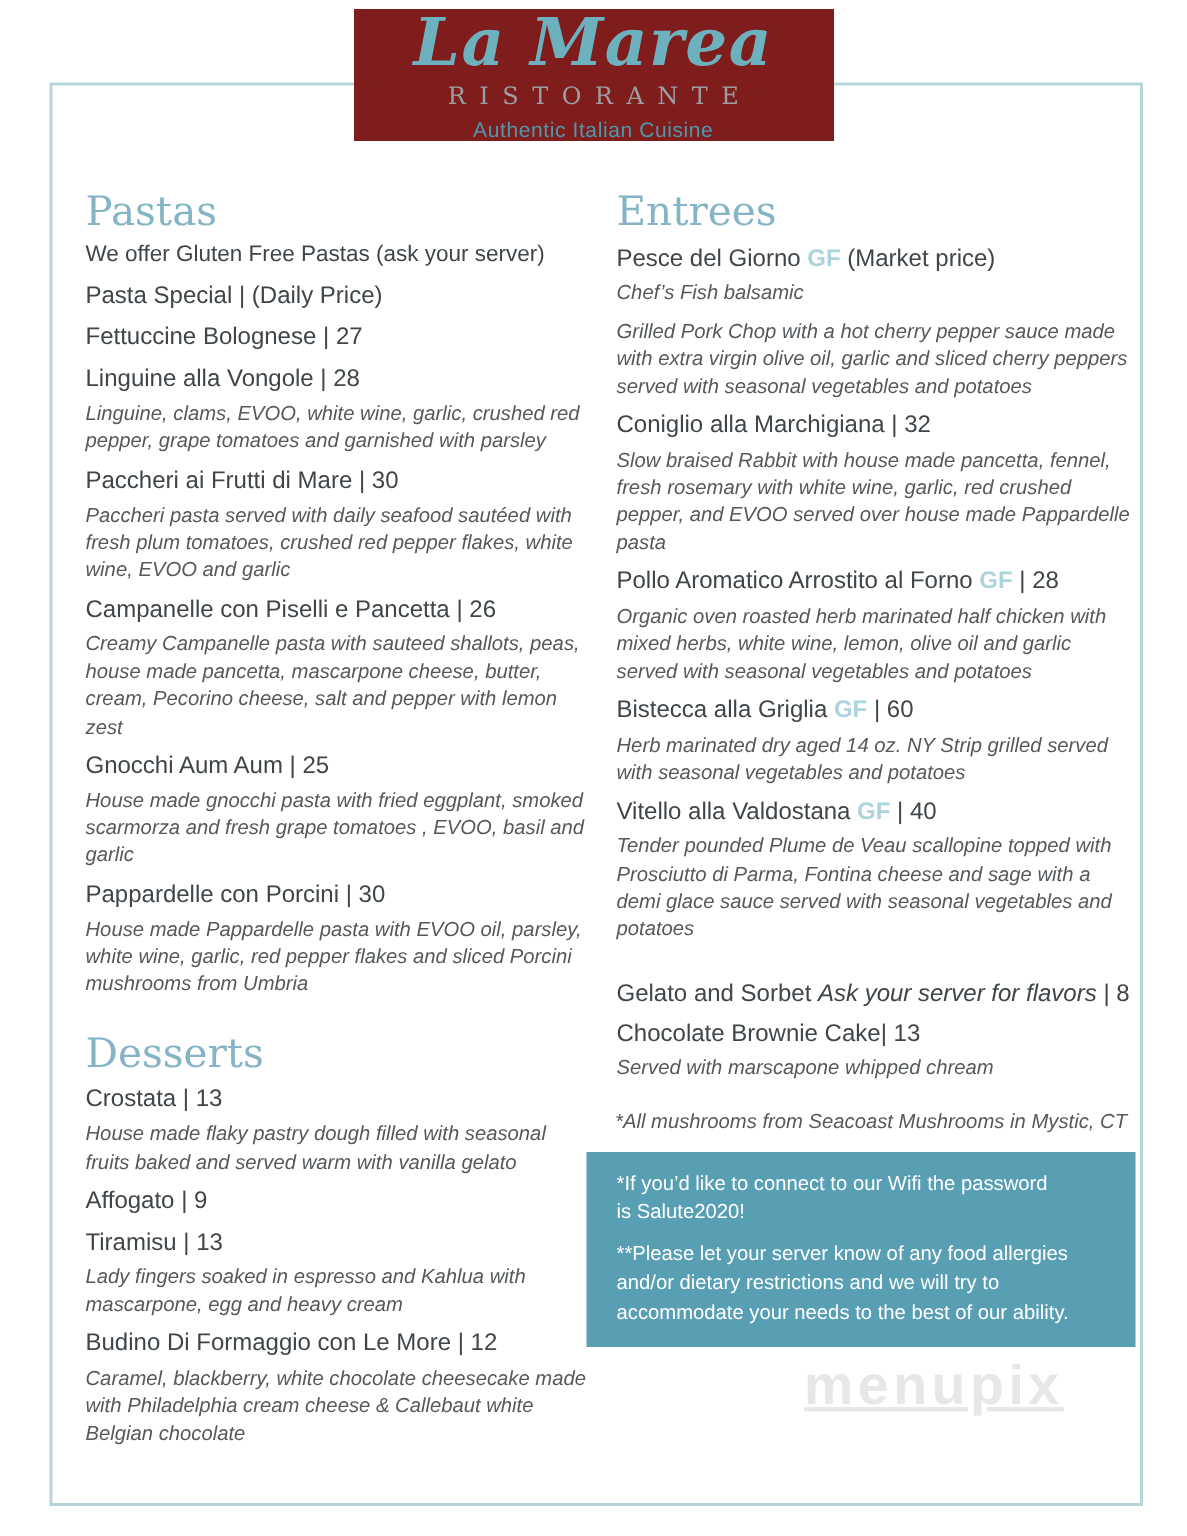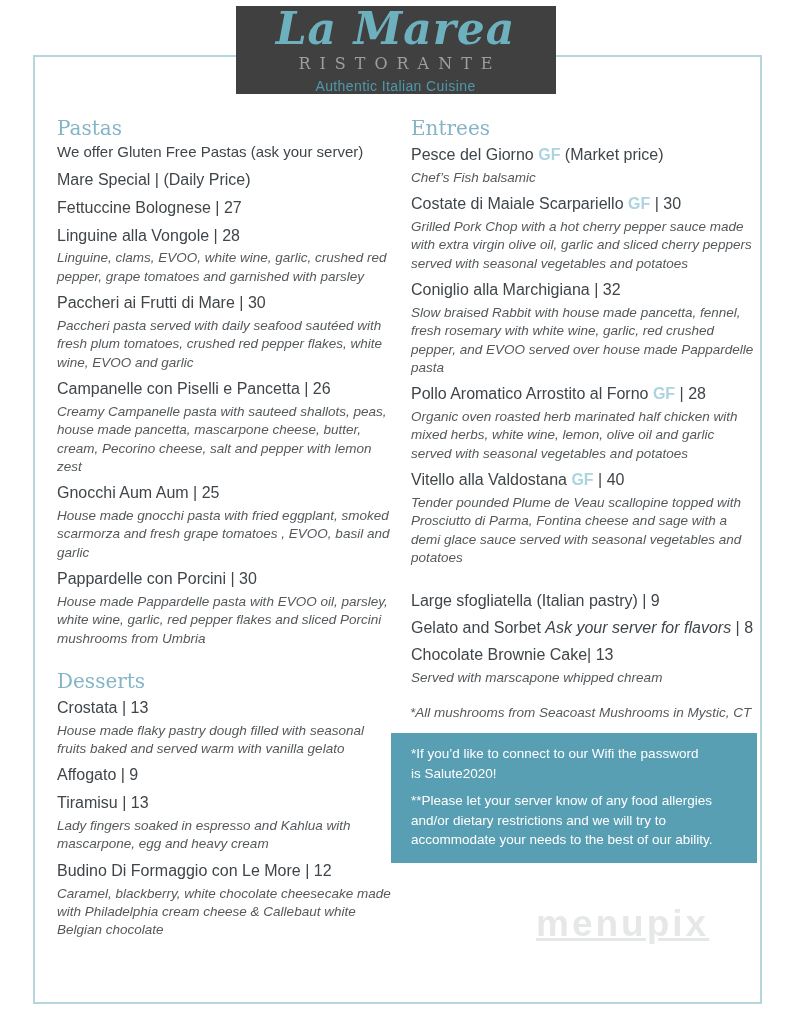--- a/index.html
+++ b/index.html
@@ -7,42 +7,42 @@
   body {
     width:791px; height:1024px; position:relative; overflow:hidden;
     font-family:"Liberation Sans", sans-serif; color:#3f4549;
   }
   .frame {
     position:absolute; left:33px; top:55px; width:729px; height:949px;
     border:2px solid #b7d6dc; background:#fff; z-index:0;
   }
   .logo {
     position:absolute; top:6px; left:50%; transform:translateX(-50%);
-    background:#404040; padding:0 30px; text-align:center; z-index:2; width:320px;
+    background:#7f1d1d; padding:0 30px; text-align:center; z-index:2; width:320px;
   }
   .logo-script {
     font-family:"DejaVu Serif", serif; font-style:italic; font-weight:bold;
     font-size:44px; line-height:1.05; color:#6db1bf; letter-spacing:1px;
   }
   .logo-sub {
     font-family:"DejaVu Serif", serif; font-size:16px; letter-spacing:9px;
     color:#9b9fa1; margin-top:2px; padding-left:9px;
   }
   .logo-tag { font-size:14px; color:#4f98ab; margin-top:5px; letter-spacing:0.4px; }
 
   .cols {
     position:absolute; top:116px; left:57px; z-index:1;
     display:flex; gap:18px;
   }
   .col-left  { width:336px; }
   .col-right { width:344px; }
 
   h2.section {
     font-family:"DejaVu Serif", serif; font-weight:normal;
-    color:#84b4c6; font-size:20px; line-height:1.1; margin:1px 0 4px 0;
+    color:#84b4c6; font-size:27px; line-height:1.1; margin:11px 0 4px 0;
   }
   .col-note { font-size:15px; color:#3f4549; margin:2px 0 10px 0; }
 
   .menu-item { margin:0 0 7px 0; }
   .item-title { font-size:16px; font-weight:normal; color:#3f4549; line-height:1.3; margin-top:6px; }
   .item-title .gf { color:#abd4df; font-weight:bold; }
   .item-title em.inline-it { font-style:italic; }
   .item-desc {
     font-style:italic; color:#55595c; font-size:13.5px; line-height:1.36; margin-top:3px;
   }
@@ -78,21 +78,21 @@
 </header>
 
 <div class="cols">
 
   <div class="col-left">
     <section>
       <h2 class="section">Pastas</h2>
       <p class="col-note">We offer Gluten Free Pastas (ask your server)</p>
       <div class="items" id="pastas-items">
           <div class="menu-item">
-            <h3 class="item-title"><span>Mare Special | (Daily Price)</span></h3>
+            <h3 class="item-title"><span>Pasta Special | (Daily Price)</span></h3>
           </div>
           <div class="menu-item">
             <h3 class="item-title"><span>Fettuccine Bolognese | 27</span></h3>
           </div>
           <div class="menu-item">
             <h3 class="item-title"><span>Linguine alla Vongole | 28</span></h3>
             <p class="item-desc">Linguine, clams, EVOO, white wine, garlic, crushed red pepper, grape tomatoes and garnished with parsley</p>
           </div>
           <div class="menu-item">
             <h3 class="item-title"><span>Paccheri ai Frutti di Mare | 30</span></h3>
@@ -137,43 +137,43 @@
 
   <div class="col-right">
     <section>
       <h2 class="section">Entrees</h2>
       <div class="items" id="entrees-items">
           <div class="menu-item">
             <h3 class="item-title"><span>Pesce del Giorno </span><span class="gf">GF</span><span> (Market price)</span></h3>
             <p class="item-desc">Chef’s Fish balsamic</p>
           </div>
           <div class="menu-item">
-            <h3 class="item-title"><span>Costate di Maiale Scarpariello </span><span class="gf">GF</span><span>  |  30</span></h3>
             <p class="item-desc">Grilled Pork Chop with a hot cherry pepper sauce made with extra virgin olive oil, garlic and sliced cherry peppers served with seasonal vegetables and potatoes</p>
           </div>
           <div class="menu-item">
             <h3 class="item-title"><span>Coniglio alla Marchigiana | 32</span></h3>
             <p class="item-desc">Slow braised Rabbit with house made pancetta, fennel, fresh rosemary with white wine, garlic, red crushed pepper, and EVOO served over house made Pappardelle pasta</p>
           </div>
           <div class="menu-item">
             <h3 class="item-title"><span>Pollo Aromatico Arrostito al Forno </span><span class="gf">GF</span><span> | 28</span></h3>
             <p class="item-desc">Organic oven roasted herb marinated half chicken with mixed herbs, white wine, lemon, olive oil and garlic served with seasonal vegetables and potatoes</p>
           </div>
           <div class="menu-item">
+            <h3 class="item-title"><span>Bistecca alla Griglia </span><span class="gf">GF</span><span> | 60</span></h3>
+            <p class="item-desc">Herb marinated dry aged 14 oz. NY Strip grilled served with seasonal vegetables and potatoes</p>
+          </div>
+          <div class="menu-item">
             <h3 class="item-title"><span>Vitello alla Valdostana  </span><span class="gf">GF</span><span> | 40</span></h3>
             <p class="item-desc">Tender pounded Plume de Veau scallopine topped with Prosciutto di Parma, Fontina cheese and sage with a demi glace sauce served with seasonal vegetables and potatoes</p>
           </div>
         </div>
     </section>
 
     <section class="extras">
       <div class="items" id="extras-items">
-          <div class="menu-item">
-            <h3 class="item-title"><span>Large sfogliatella (Italian pastry) | 9</span></h3>
-          </div>
           <div class="menu-item">
             <h3 class="item-title"><span>Gelato and Sorbet </span><em class="inline-it">Ask your server for flavors</em><span> | 8</span></h3>
           </div>
           <div class="menu-item">
             <h3 class="item-title"><span>Chocolate Brownie Cake| 13</span></h3>
             <p class="item-desc">Served with marscapone whipped chream</p>
           </div>
         </div>
     </section>
 

